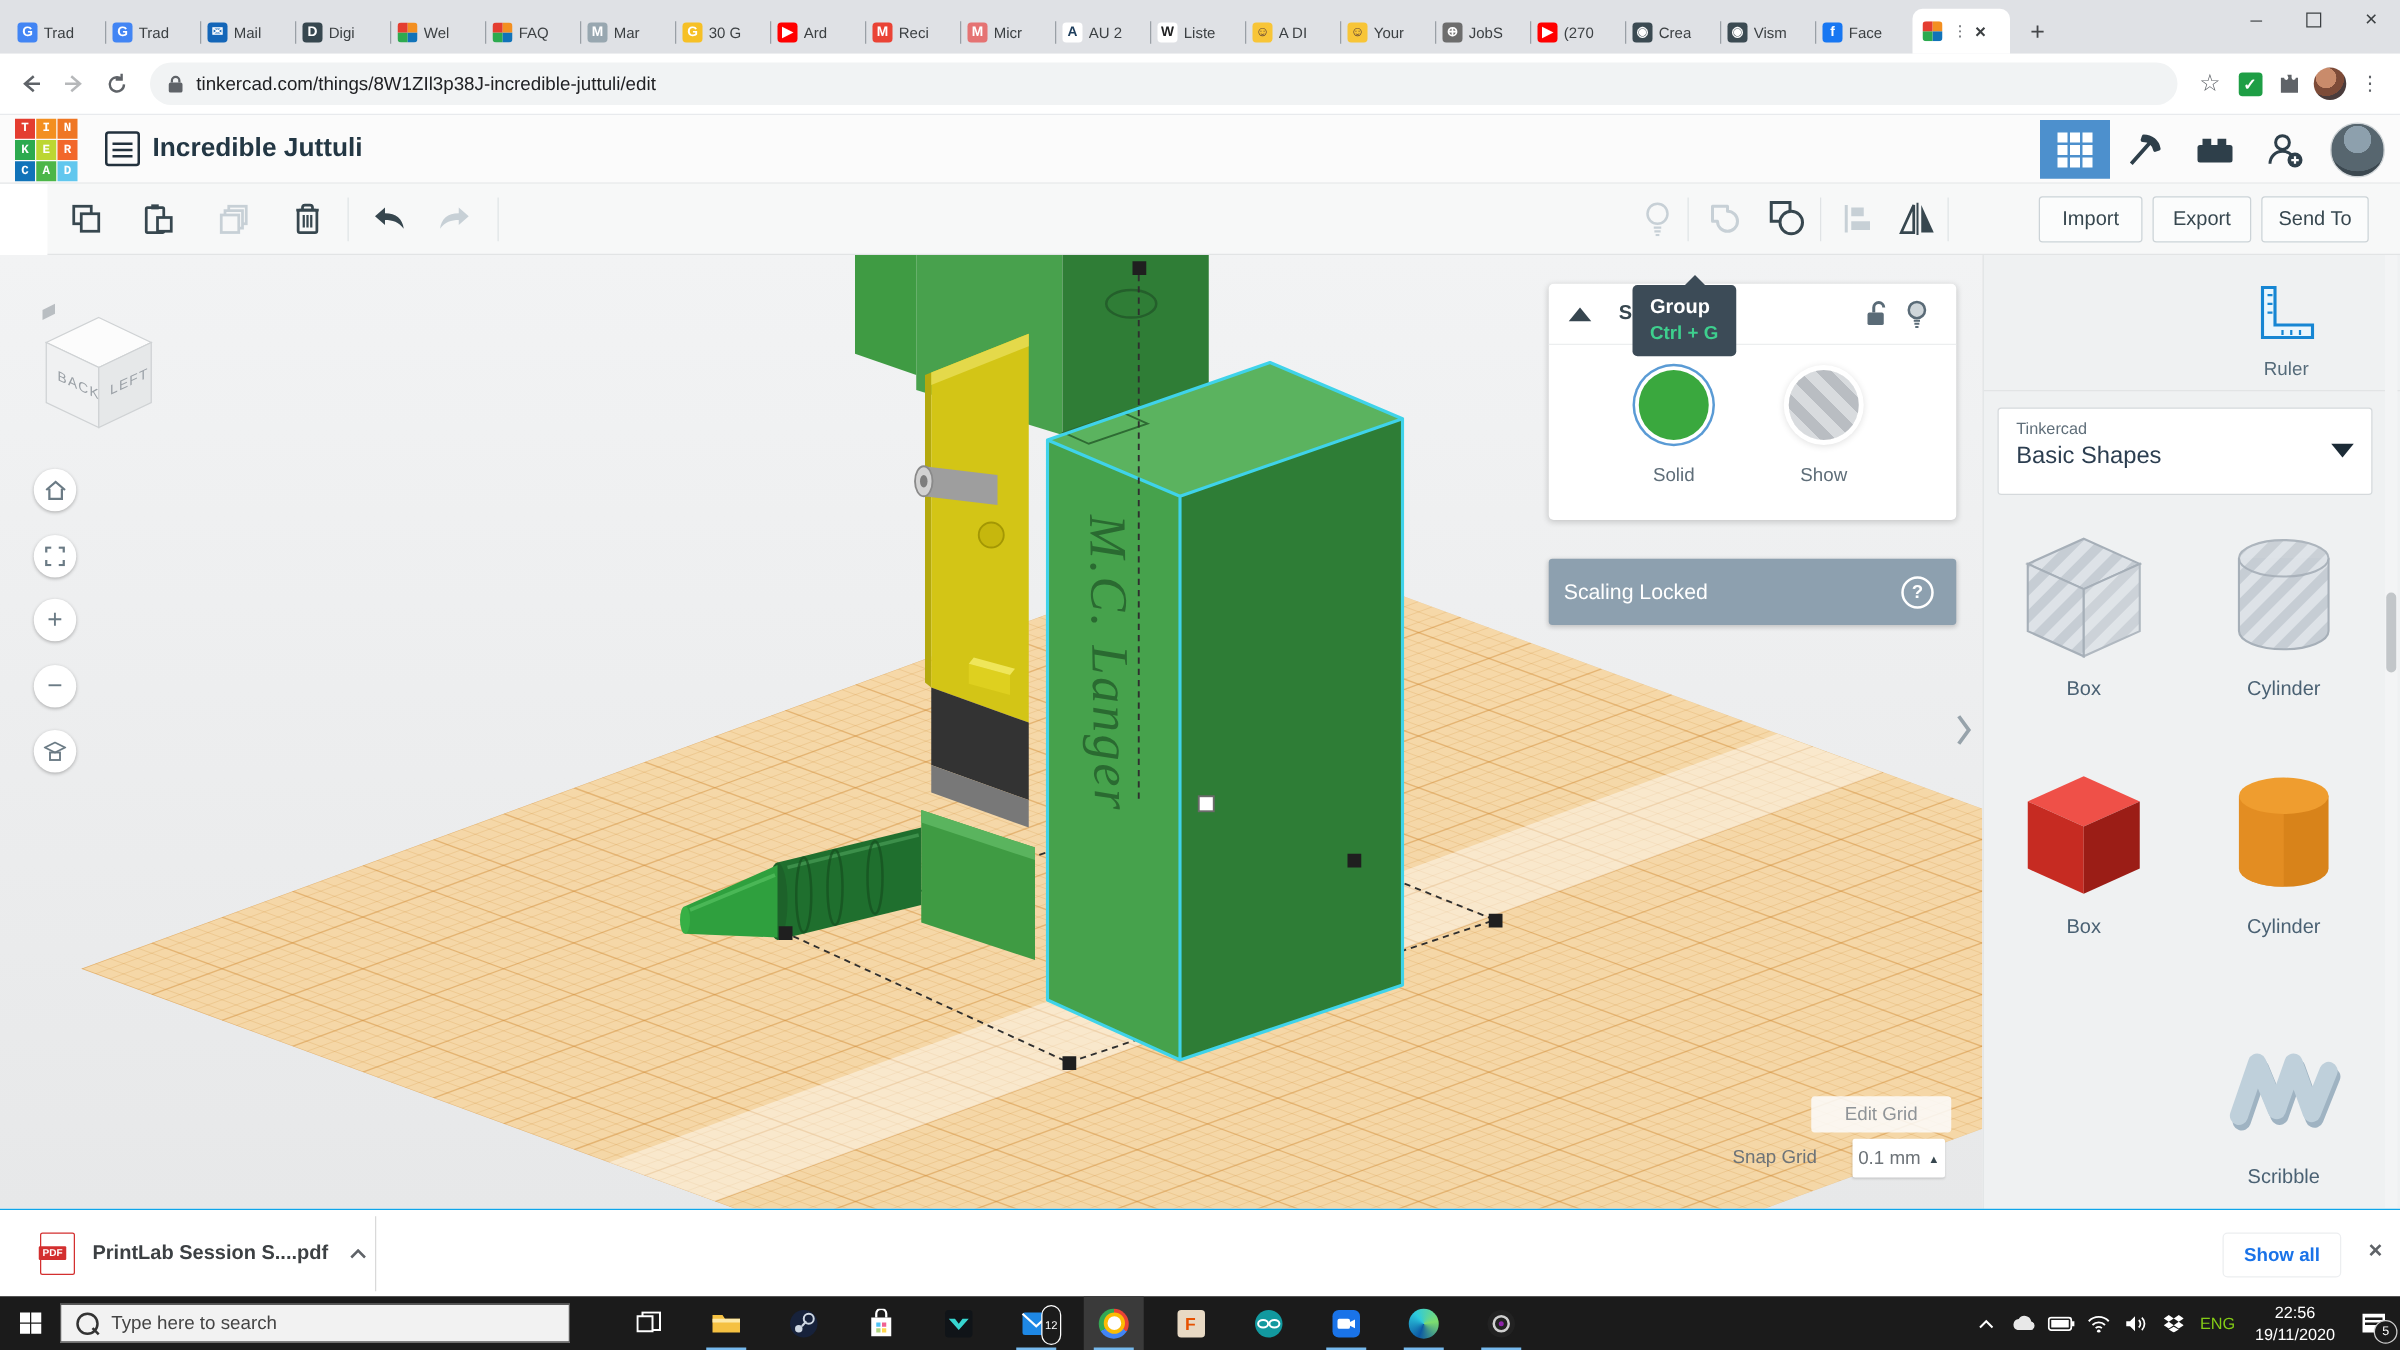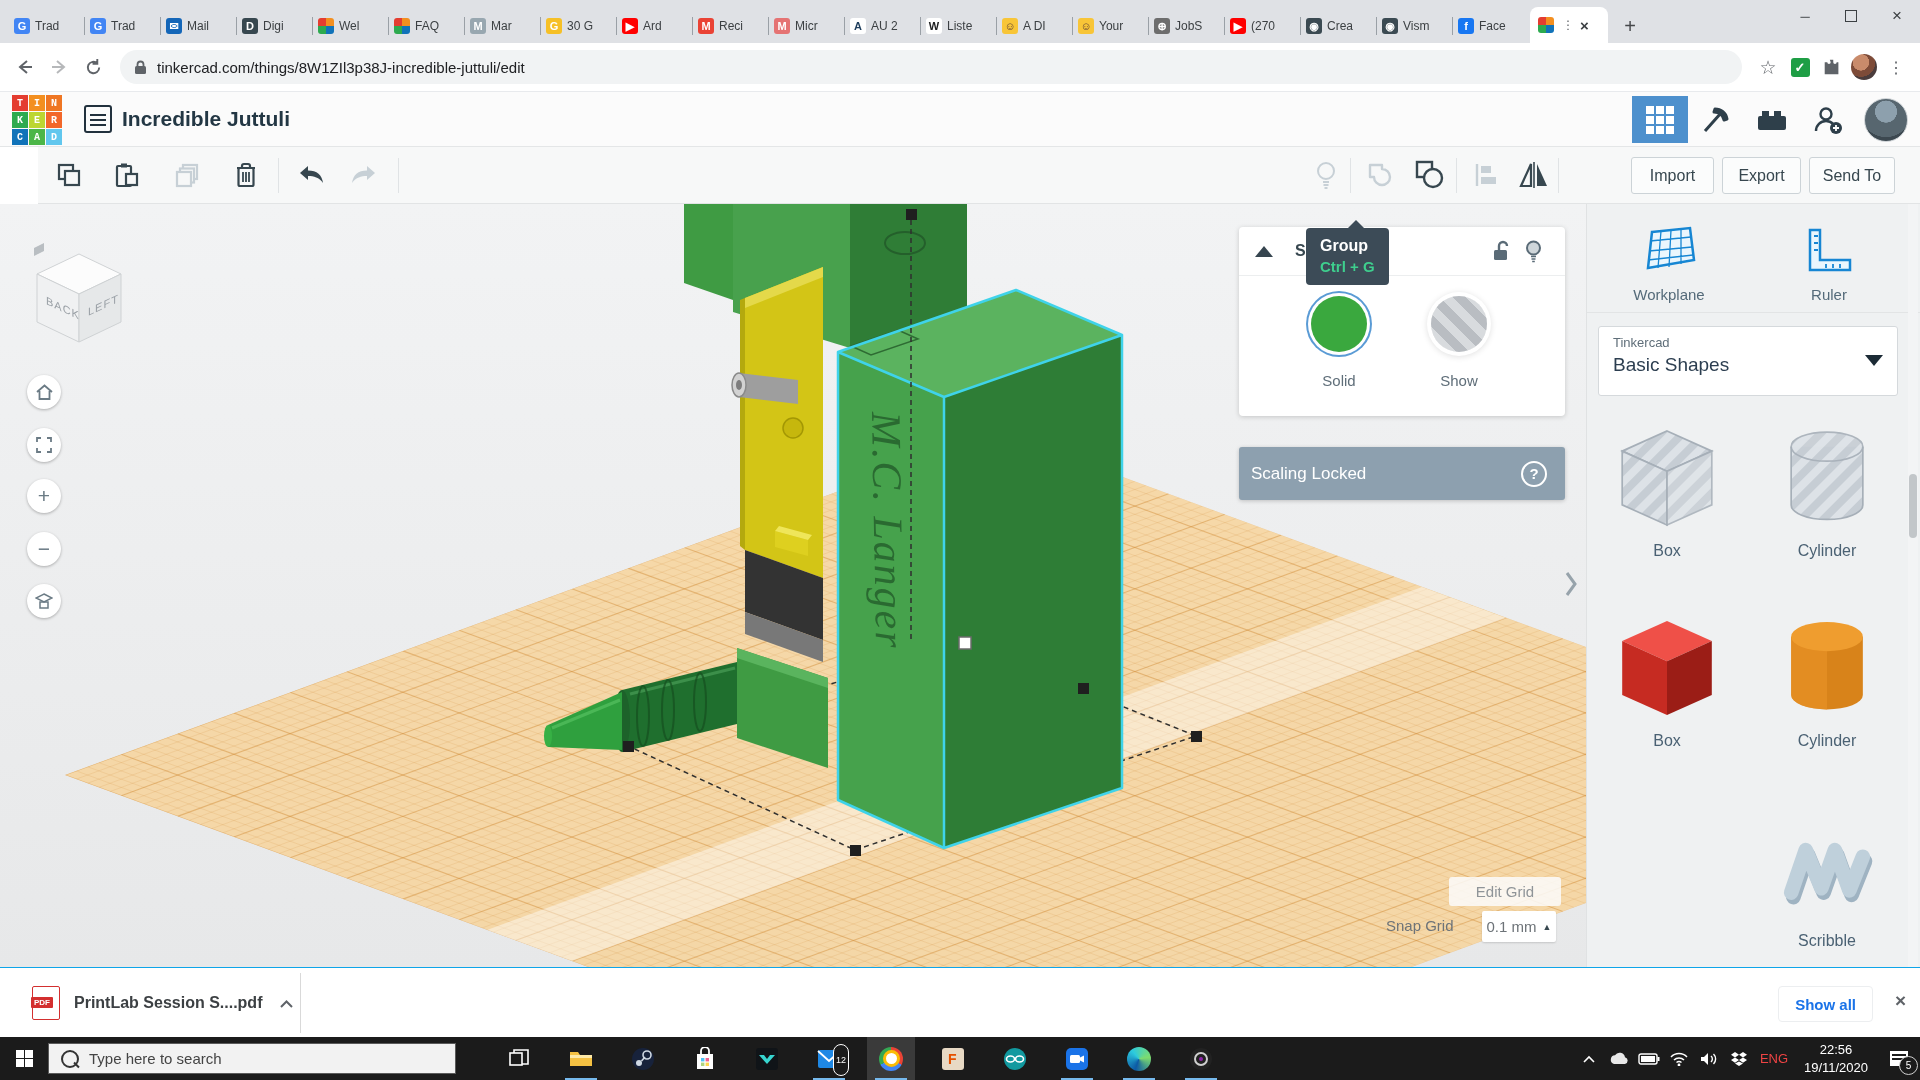--- a/index.html
+++ b/index.html
@@ -124,21 +124,21 @@
   .searchbox{position:absolute;left:48px;top:6px;width:408px;height:31px;background:#f2f2f2;border:1px solid #5a5a5a;display:flex;align-items:center;box-sizing:border-box;}
   .searchbox .ph{font-size:15px;color:#444;margin-left:10px;}
   .mag{width:14px;height:14px;border:2px solid #333;border-radius:50%;position:relative;margin-left:12px;flex:0 0 14px;}
   .mag::after{content:"";position:absolute;width:7px;height:2px;background:#333;transform:rotate(45deg);left:10px;top:12px;}
   .tbicon{position:absolute;top:0;width:48px;height:43px;display:flex;align-items:center;justify-content:center;}
   .tbicon.active::after{content:"";position:absolute;left:8px;bottom:0;width:32px;height:2px;background:#76b9ed;}
   .tbicon.current{background:#3a3a3a;}
   .badge{position:absolute;right:4px;bottom:4px;min-width:15px;height:18px;border-radius:8px;background:#1b1b1b;border:1px solid #fff;color:#fff;font-size:9px;display:flex;align-items:center;justify-content:center;padding:15px 2px;box-sizing:border-box;}
   .tray{position:absolute;right:0;top:0;height:43px;display:flex;align-items:center;}
   .trayic{width:30px;height:43px;display:flex;align-items:center;justify-content:center;color:#fff;}
-  .lang{color:#ef4444;font-size:13px;width:40px;text-align:center;}
+  .lang{color:#84cc16;font-size:13px;width:40px;text-align:center;}
   .clock{color:#fff;font-size:13px;text-align:center;line-height:1.35;width:84px;}
   .notif{width:42px;height:43px;display:flex;align-items:center;justify-content:center;position:relative;}
   .notifglyph{width:18px;height:15px;background:#fff;position:relative;}
   .notifglyph::after{content:"";position:absolute;left:2px;top:3px;right:2px;height:2px;background:#1b1b1b;box-shadow:0 4px 0 #1b1b1b;}
   .nbadge{position:absolute;right:2px;bottom:5px;width:17px;height:17px;border-radius:50%;background:#1b1b1b;border:1px solid #cfcfcf;color:#fff;font-size:10px;display:flex;align-items:center;justify-content:center;}
 </style>
 </head>
 <body>
 
 <div class="page">
@@ -727,27 +727,20 @@
     <span class="txt">Scaling Locked</span>
     <span class="q">?</span>
   </div>
 
   <div class="grouptip">
     <div class="t1">Group</div>
     <div class="t2">Ctrl + G</div>
   </div>
 
   <div class="sidebar">
-    <div class="side-tile" style="left:22px;top:22px;">
-      <svg width="58" height="50" viewBox="0 0 58 50">
-        <polygon points="12,6 50,2 54,34 8,42" fill="#eaf6fd" stroke="#1686d3" stroke-width="2.5"></polygon>
-        <path d="M21,5 L18,42 M31,4 L29,41 M41,3 L41,38 M10,15 L51,11 M9,25 L52,21 M8,34 L53,29" stroke="#1686d3" stroke-width="1.3"></path>
-      </svg>
-      <div class="lbl">Workplane</div>
-    </div>
     <div class="side-tile" style="left:182px;top:22px;">
       <svg width="50" height="50" viewBox="0 0 50 50">
         <path d="M6 4 H16 V34 H46 V44 H6 Z" fill="#eaf6fd" stroke="#1686d3" stroke-width="2.5"></path>
         <path d="M10 10 h4 M10 17 h4 M10 24 h4 M22 38 v4 M29 38 v4 M36 38 v4" stroke="#1686d3" stroke-width="1.8"></path>
       </svg>
       <div class="lbl">Ruler</div>
     </div>
     <div class="sdivider"></div>
     <div class="libbox">
       <div class="kicker">Tinkercad</div>

